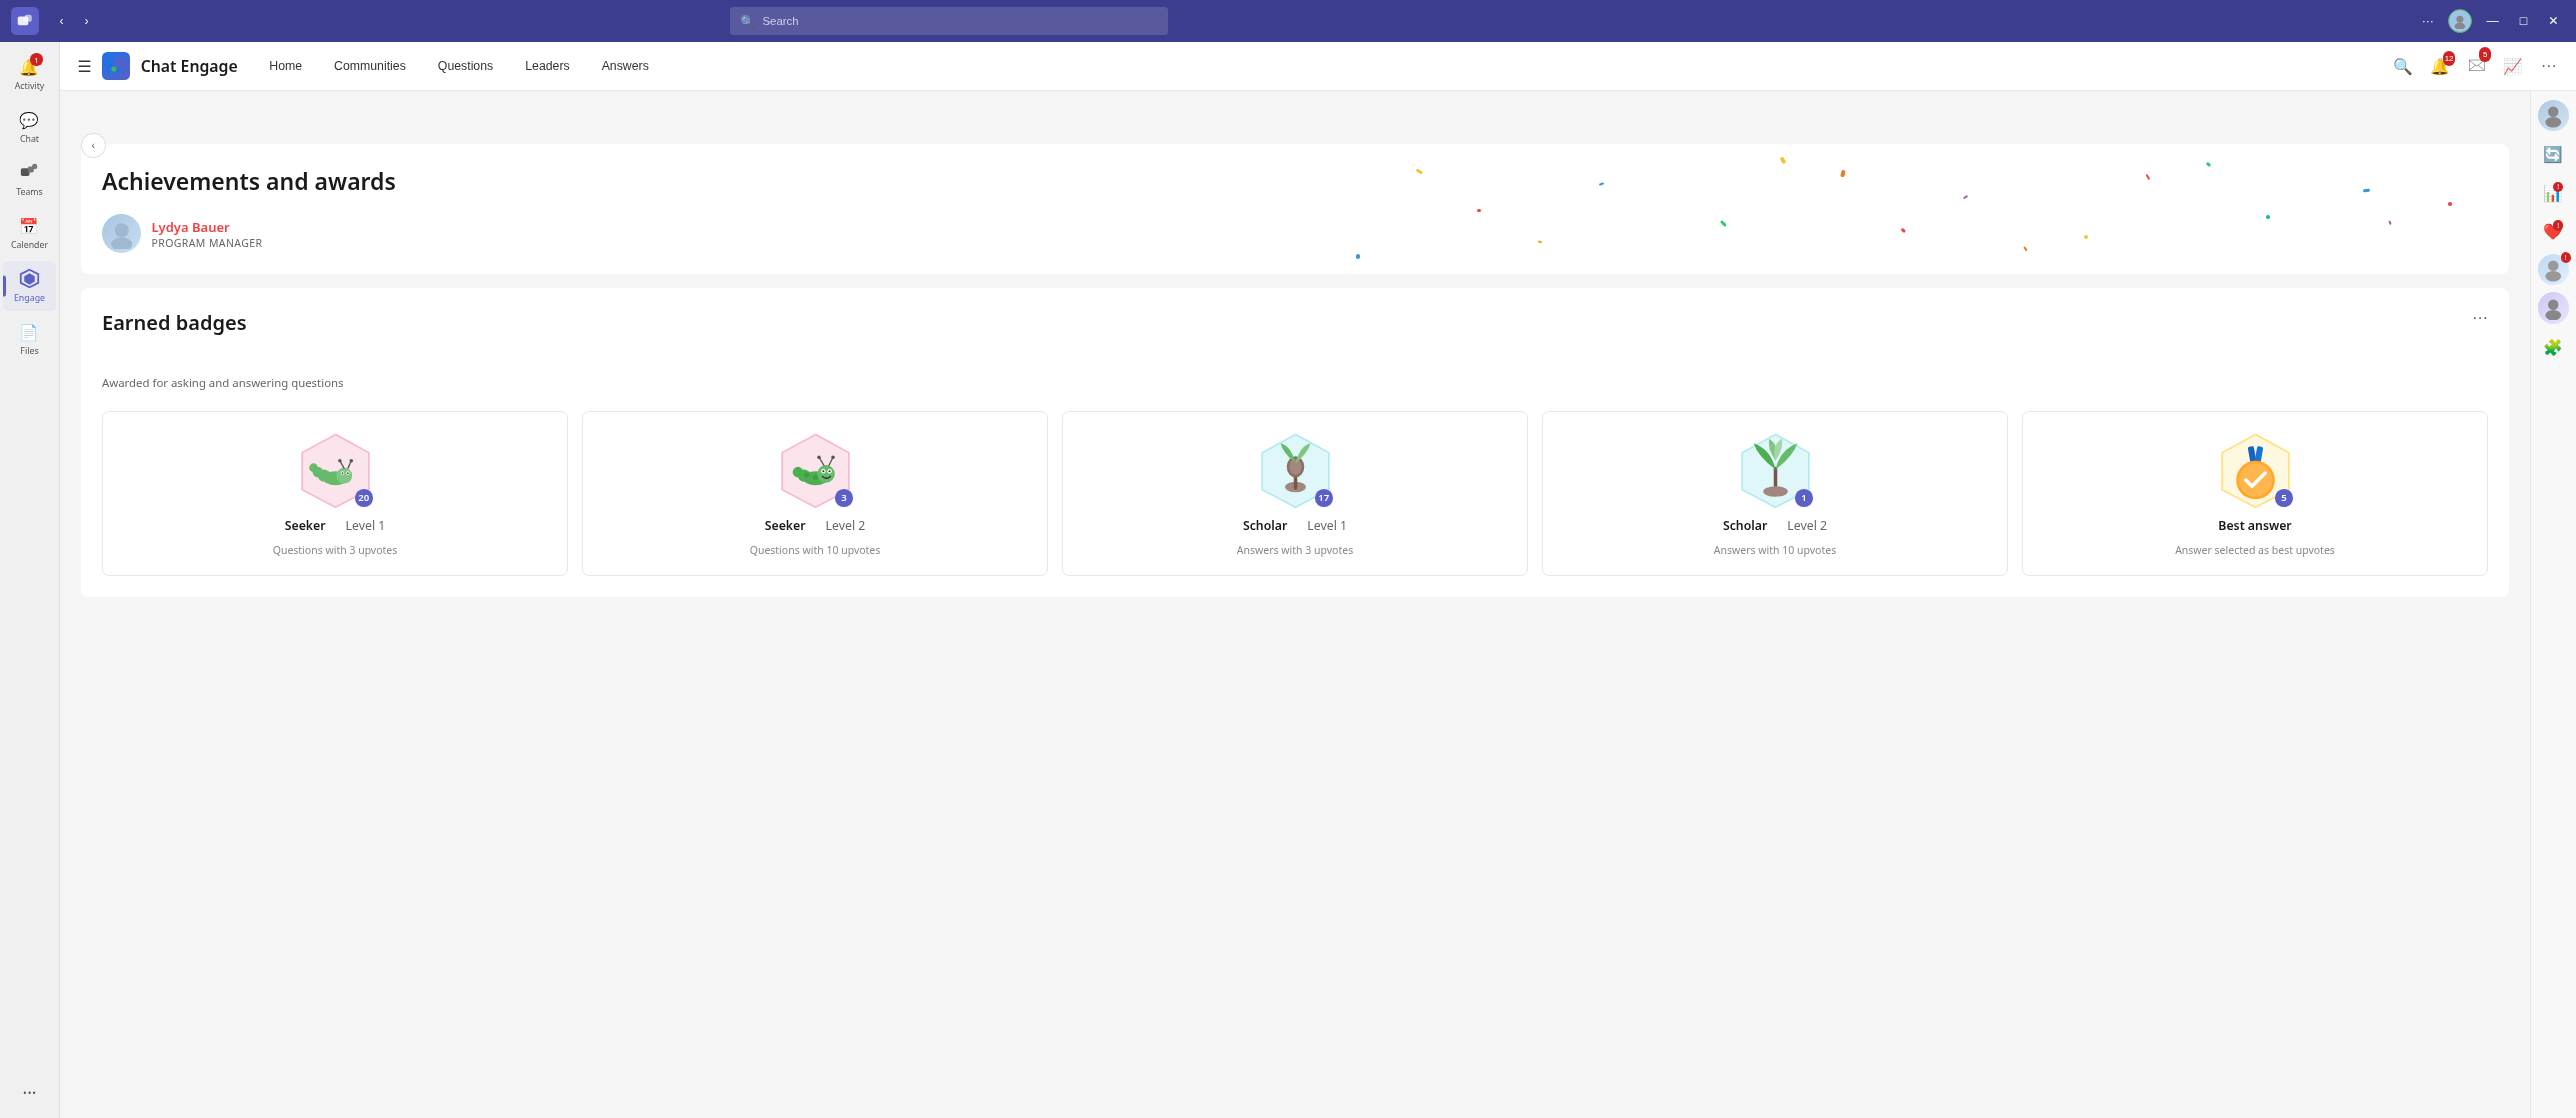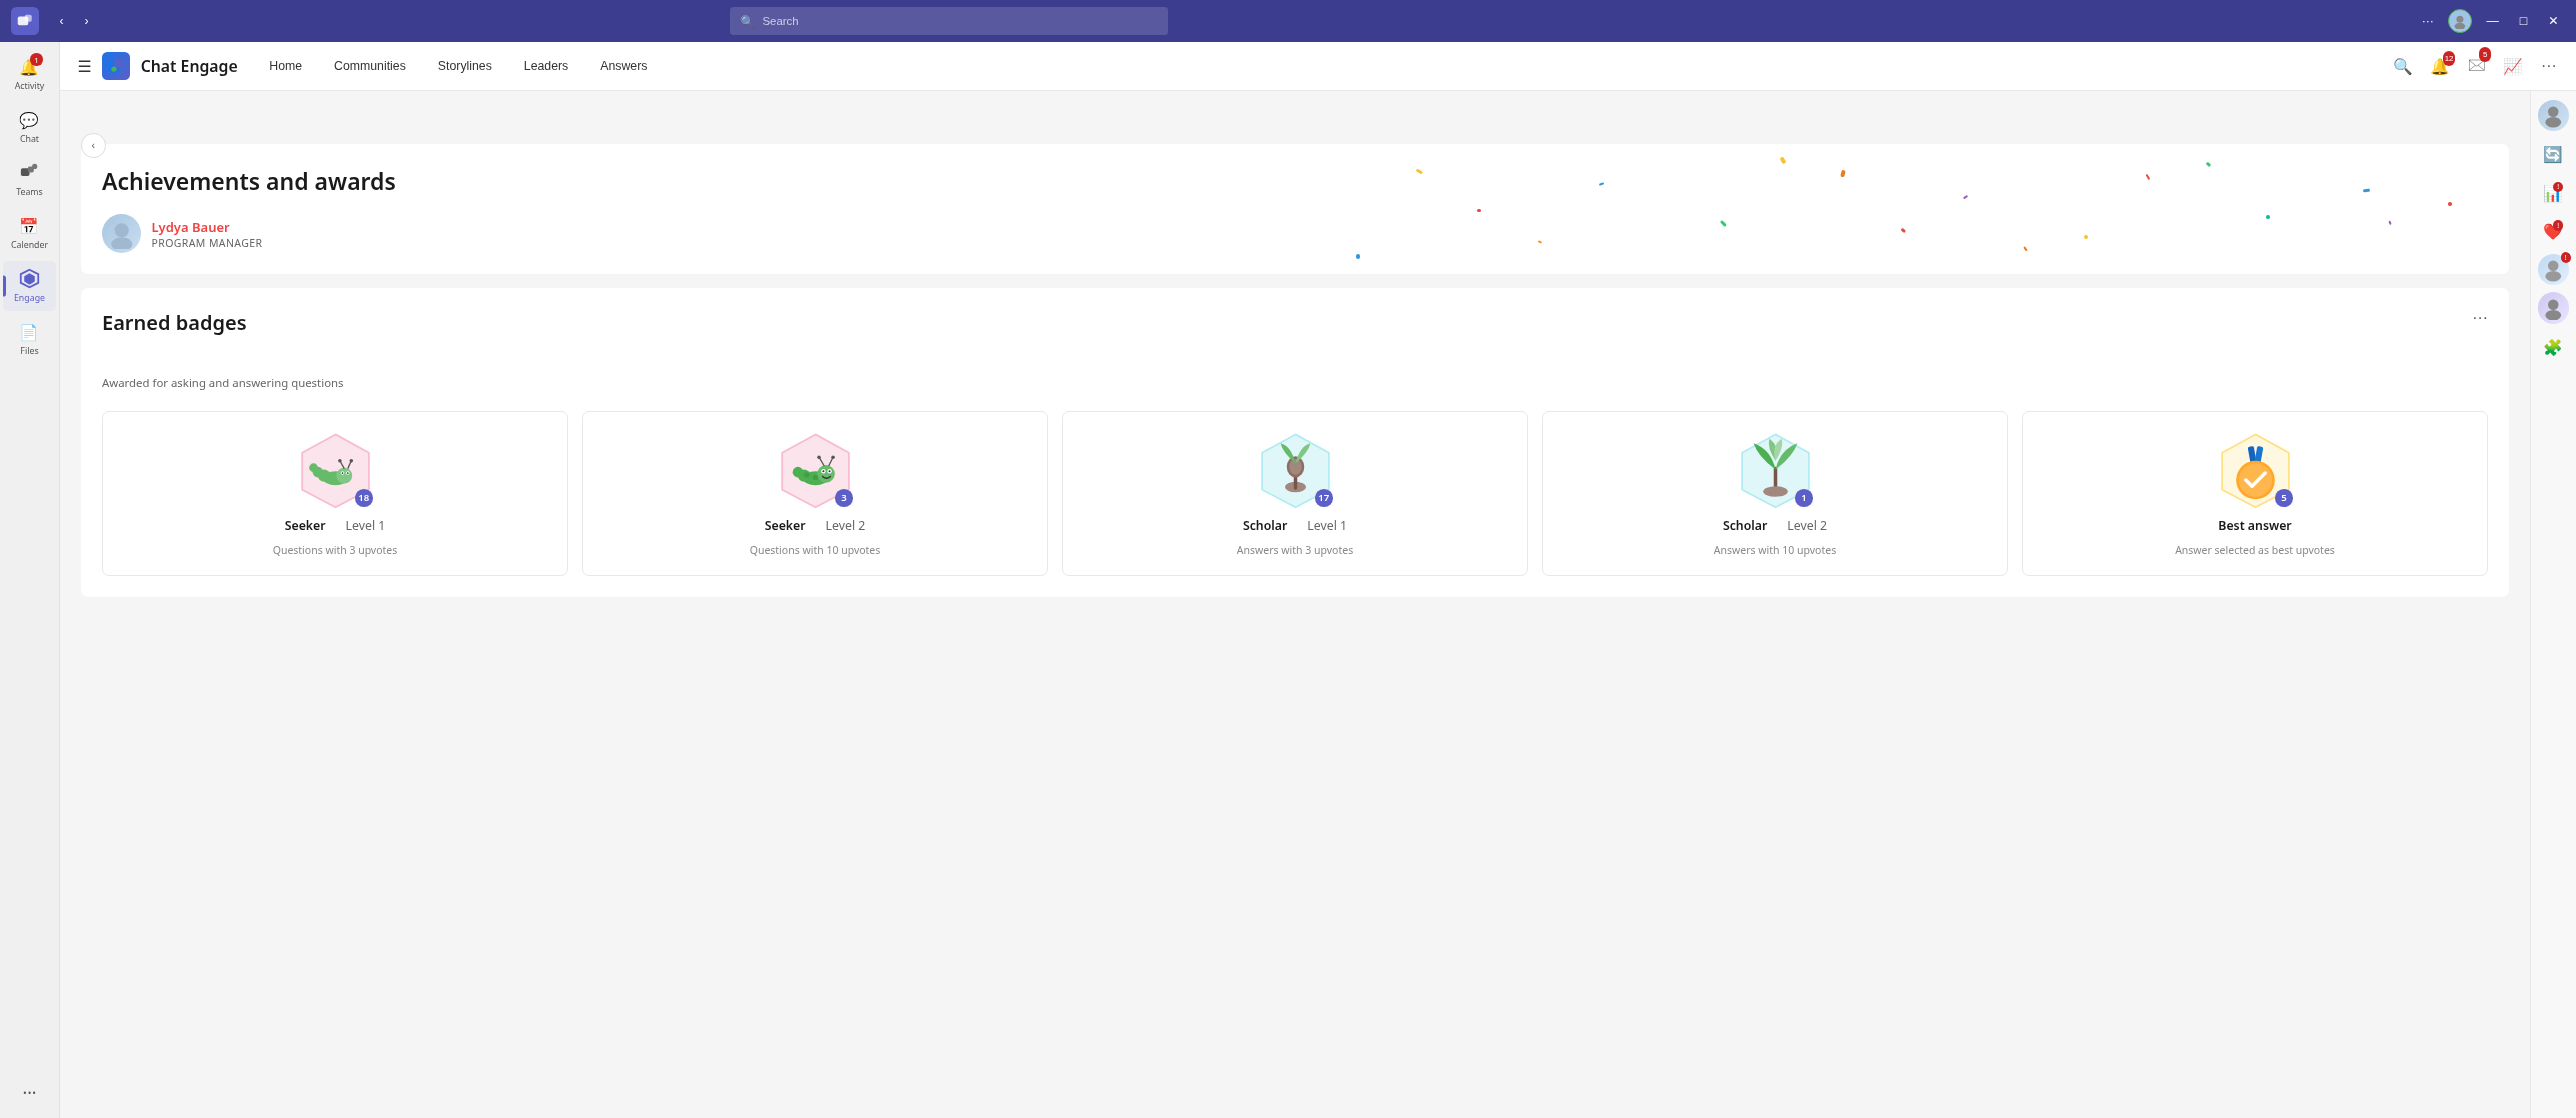--- a/index.html
+++ b/index.html
@@ -468,21 +468,21 @@
         <svg width="19" height="19" viewBox="0 0 22 22" fill="none">
           <rect x="1" y="4" width="14" height="14" rx="3" fill="#1a73e8"></rect>
           <rect x="8" y="2" width="12" height="10" rx="3" fill="#5b5fc7" opacity="0.85"></rect>
           <circle cx="8" cy="14" r="3" fill="#4caf50"></circle>
         </svg>
       </div>
       <span class="app-title">Chat Engage</span>
       <nav class="nav-links">
         <button class="nav-link">Home</button>
         <button class="nav-link">Communities</button>
-        <button class="nav-link">Storylines</button>
+        <button class="nav-link">Questions</button>
         <button class="nav-link">Leaders</button>
         <button class="nav-link">Answers</button>
       </nav>
       <div class="top-nav-right">
         <button class="nav-icon-btn">
           <span>🔍</span>
         </button>
         <button class="nav-icon-btn">
           <span>🔔</span>
           <span class="nav-badge">12</span>
@@ -570,21 +570,21 @@
                   <circle cx="53" cy="49" r="2" fill="white"></circle>
                   <circle cx="53" cy="49" r="1" fill="#333"></circle>
                   <circle cx="59" cy="49" r="2" fill="white"></circle>
                   <circle cx="59" cy="49" r="1" fill="#333"></circle>
 
                   <line x1="55" y1="44" x2="50" y2="35" stroke="#555" stroke-width="1.5"></line>
                   <circle cx="50" cy="35" r="2" fill="#555"></circle>
                   <line x1="59" y1="44" x2="63" y2="35" stroke="#555" stroke-width="1.5"></line>
                   <circle cx="63" cy="35" r="2" fill="#555"></circle>
                 </svg>
-                <span class="badge-count">18</span>
+                <span class="badge-count">20</span>
               </div>
               <div class="badge-name-row">
                 <span class="badge-name">Seeker</span>
                 <span class="badge-level">Level 1</span>
               </div>
               <div class="badge-desc">Questions with 3 upvotes</div>
             </div>
 
             <div class="badge-card">
               <div class="badge-icon-wrap">

